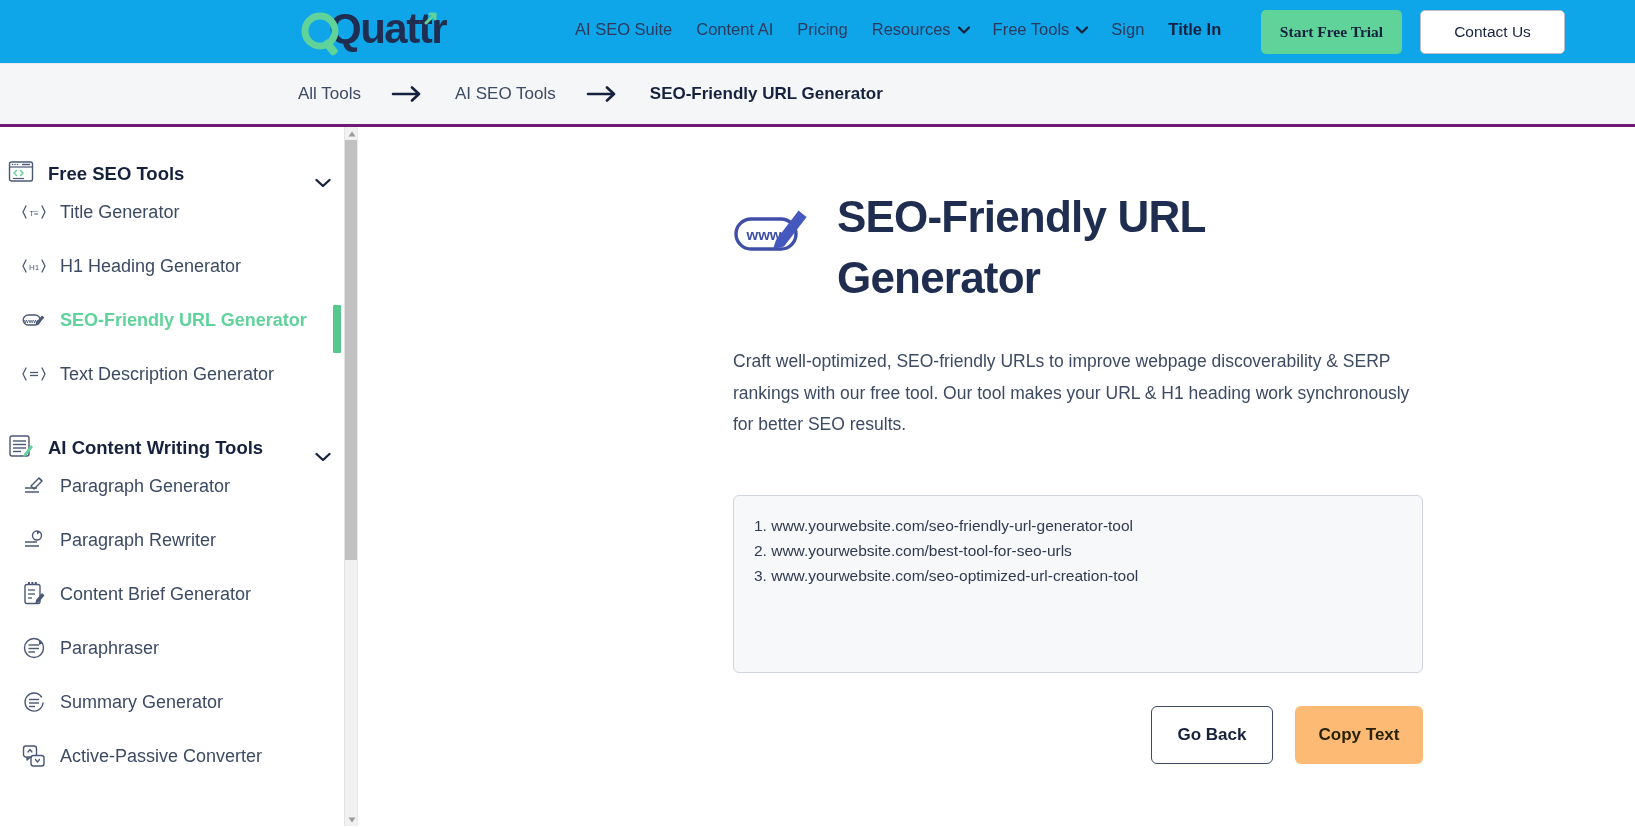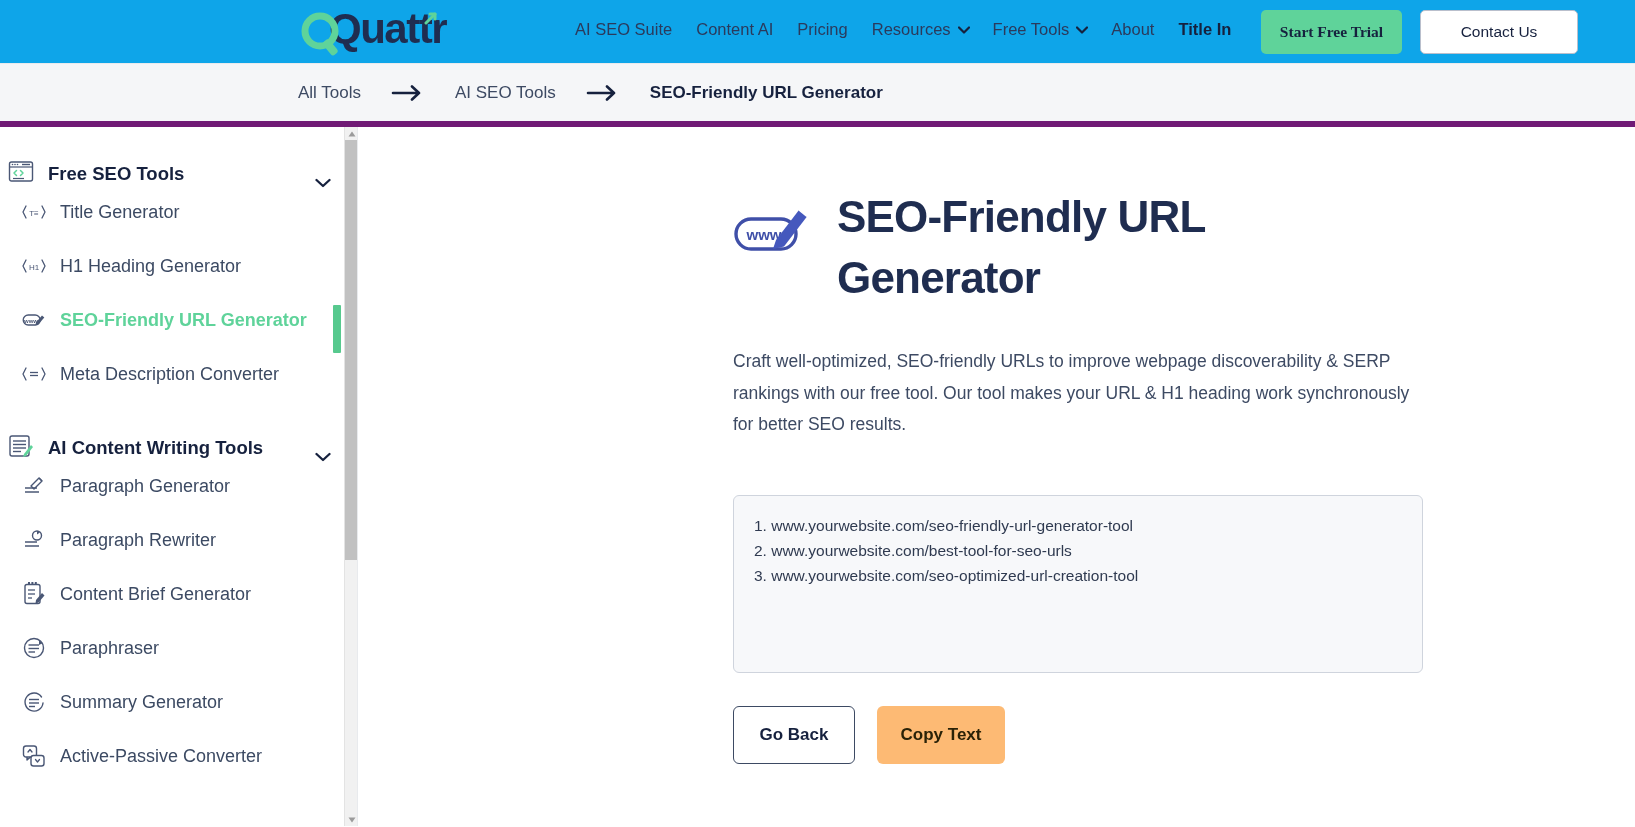--- a/index.html
+++ b/index.html
@@ -68,36 +68,36 @@
     border: none;
     border-radius: 5px;
     font-size: 15.5px;
     font-weight: 700;
     font-family: Liberation Serif, serif;
     cursor: pointer;
   }
   .btn-outline {
     position: absolute;
     left: 1420px; top: 10px;
-    width: 158px; height: 44px;
+    width: 145px; height: 44px;
     background: #ffffff;
     color: #16213e;
     border: 1px solid #b9bfcc;
     border-radius: 5px;
     font-size: 15.5px;
     font-weight: 400;
     font-family: "Liberation Sans", sans-serif;
     cursor: pointer;
   }
 
   
   .breadcrumb {
     height: 63px;
     background: #f5f6f8;
-    border-bottom: 6px solid #701a75;
+    border-bottom: 3px solid #701a75;
     display: flex;
     align-items: center;
     padding-left: 298px;
     gap: 30px;
   }
   .crumb {
     font-size: 17px;
     color: #3d4a63;
     cursor: pointer;
     white-space: nowrap;
@@ -248,20 +248,21 @@
   .result-line {
     font-size: 15.5px;
     line-height: 1.62;
     color: #2f3a50;
     white-space: nowrap;
   }
   .btn-row {
     margin-top: 33px;
     width: 690px;
     display: flex;
+    justify-content: flex-end;
     gap: 22px;
   }
   .btn-goback {
     width: 122px; height: 58px;
     background: #ffffff;
     border: 1px solid #3d4a63;
     border-radius: 6px;
     font-size: 17px;
     font-weight: 700;
     color: #16213e;
@@ -317,21 +318,21 @@
     </a>
     <a class="nav-link">
       <span>Free Tools</span>
       <span class="chev">
         <svg width="12" height="8" viewBox="0 0 12 8">
             <path d="M1 1.5 L6 6.5 L11 1.5" fill="none" stroke="#16213e" stroke-width="2.2" stroke-linecap="round" stroke-linejoin="round"></path>
           </svg>
       </span>
     </a>
     <a class="nav-link">
-      <span>About</span>
+      <span>Sign</span>
     </a>
     <a class="nav-link bold">
       <span>Title In</span>
     </a>
   </div>
 
   <button class="btn-primary">Start Free Trial</button>
   <button class="btn-outline">Contact Us</button>
 </div>
 
@@ -412,21 +413,21 @@
 
       <div class="side-item">
         <span class="iicon">
           <svg width="24" height="16" viewBox="0 0 24 16">
             <path d="M4 2 L1 8 L4 14" fill="none" stroke="#4a5775" stroke-width="1.3" stroke-linecap="round" stroke-linejoin="round"></path>
             <path d="M20 2 L23 8 L20 14" fill="none" stroke="#4a5775" stroke-width="1.3" stroke-linecap="round" stroke-linejoin="round"></path>
             <line x1="8" y1="6.5" x2="16" y2="6.5" stroke="#4a5775" stroke-width="1.3"></line>
             <line x1="8" y1="9.5" x2="16" y2="9.5" stroke="#4a5775" stroke-width="1.3"></line>
           </svg>
         </span>
-        <span class="ilabel">Meta Description Converter</span>
+        <span class="ilabel">Text Description Generator</span>
       </div>
 
       <div class="side-group" style="margin-top:10px;">
         <span class="gicon">
           <svg width="26" height="26" viewBox="0 0 26 26">
             <rect x="2" y="3" width="19" height="20" rx="2" fill="none" stroke="#4a5775" stroke-width="1.4"></rect>
             <line x1="5" y1="8" x2="18" y2="8" stroke="#4a5775" stroke-width="1.4"></line>
             <line x1="5" y1="11.5" x2="18" y2="11.5" stroke="#4a5775" stroke-width="1.4"></line>
             <line x1="5" y1="15" x2="18" y2="15" stroke="#4a5775" stroke-width="1.4"></line>
             <line x1="5" y1="18.5" x2="13" y2="18.5" stroke="#4a5775" stroke-width="1.4"></line>

